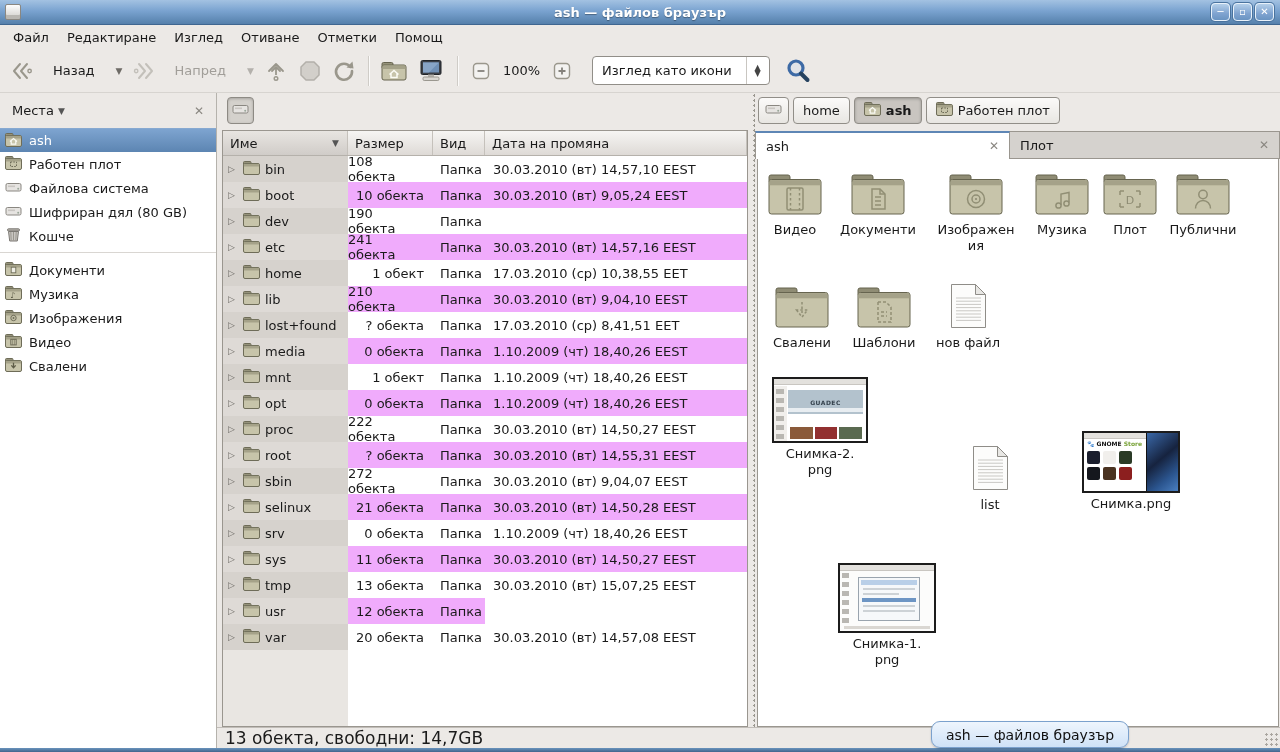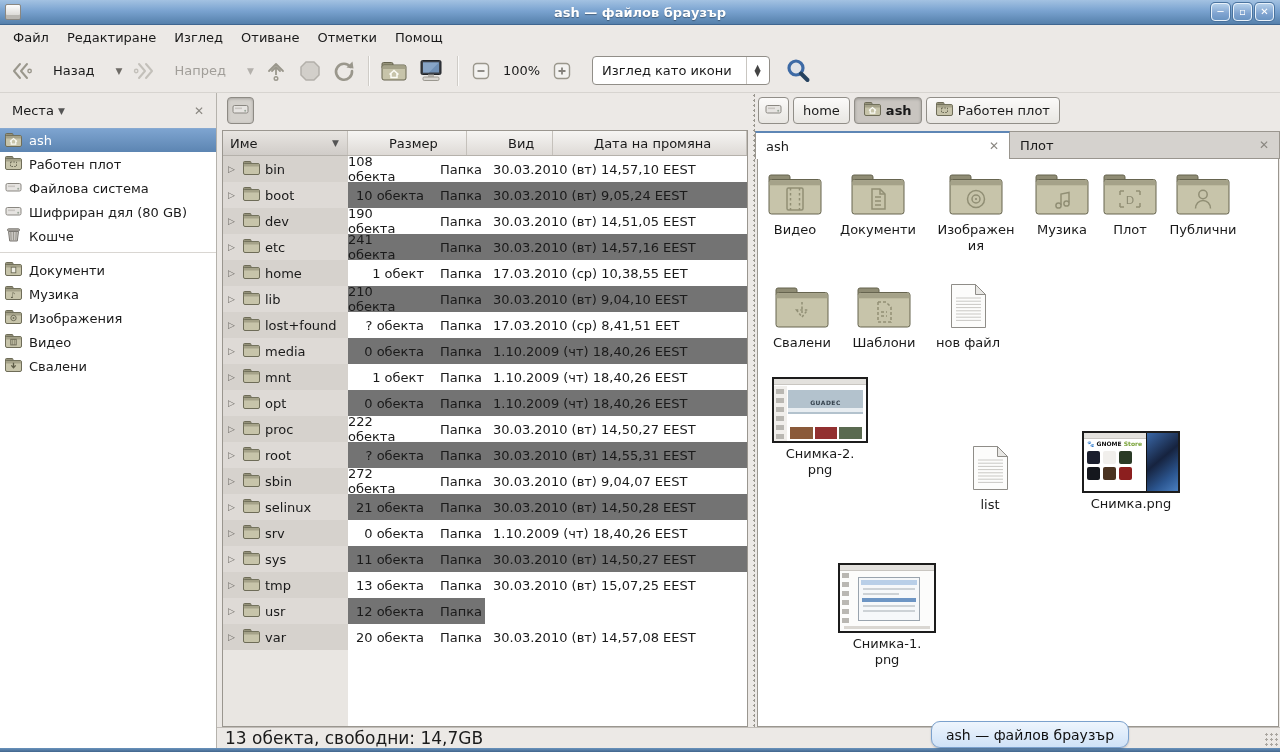--- a/index.html
+++ b/index.html
@@ -63,31 +63,31 @@
   .splitter { position:absolute; top:0; bottom:0; width:5px; }
   .splitter.dots { background-image:radial-gradient(circle, #9a978f 1px, transparent 1.2px); background-size:5px 5px; background-position:2px 50%; background-repeat:repeat-y; }
   
   .mid-pane { position:absolute; left:222px; width:528px; top:0; bottom:0; }
   .mini-locbar { height:34px; display:flex; align-items:center; padding-left:5px; }
   .mini-loc-btn { width:27px; height:27px; border:1px solid #8d8a84; border-radius:4px;
     background:#d4d1cc; box-shadow:inset 0 1px 3px rgba(0,0,0,.22); display:flex; align-items:center; justify-content:center; }
   .tree { position:absolute; top:37px; left:0; right:2px; bottom:21px; background:#fff; border:1px solid #9a968f; overflow:hidden; }
   .tree-colstrip { position:absolute; top:0; bottom:0; left:0; width:125px; background:#e9e6e2; }
   .tree-header { position:relative; height:25px; display:flex; border-bottom:1px solid #b5b1ab;
-    background:linear-gradient(#f6f5f3,#dedad6);gap:34px; }
+    background:linear-gradient(#f6f5f3,#dedad6); }
   .th { border-right:1px solid #c5c1bb; display:flex; align-items:center; padding-left:7px; }
   .th.sorted { background:linear-gradient(#e8e5e1,#d0ccc8); }
   .th .sort-arrow { margin-left:auto; margin-right:8px; font-size:9px; color:#555; }
   .tree-rows { position:relative; }
   .tr { display:flex; height:26px; align-items:center; }
   .td-name { width:125px; height:26px; display:flex; align-items:center; gap:5px; padding-left:5px; }
   .tr.odd  .td-name { background:#d6d2cd; }
   .tr.even .td-name { background:#dedad6; }
   .tr.odd  .td-rest { background:#ffffff; }
-  .tr.even .td-rest { background:#737373; }
+  .tr.even .td-rest { background:#f0abfc; }
   .td-rest { height:26px; display:flex; align-items:center; }
   .td-size { width:85px; justify-content:flex-end; padding-right:9px; }
   .td-type { width:52px; padding-left:7px; }
   .td-date { flex:1; padding-left:8px; }
   .expander { font-size:9px; color:#6e6b66; width:10px; }
   
   .statusbar { position:absolute; left:217px; right:0; bottom:0; height:21px; background:#ece9e6;
     border-top:1px solid #c1bdb8; display:flex; align-items:center; padding-left:8px; font-size:17px; }
   .resize-grip { position:absolute; right:2px; bottom:2px; width:14px; height:14px;
     background-image:radial-gradient(circle, #a9a59f 1.1px, transparent 1.3px); background-size:5px 5px; }
@@ -439,21 +439,20 @@
                 <span class="expander">▷</span>
                 <span><svg width="17" height="15" viewBox="0 0 17 15">
                     <rect x="0.5" y="1.5" width="7.5" height="4" rx="1" fill="#96937b" stroke="#6e6c58"></rect>
                     <rect x="0.5" y="3.5" width="16" height="11" rx="1.5" fill="#c7c4aa" stroke="#6e6c58"></rect>
                     <rect x="0.9" y="3.9" width="15.2" height="2.6" fill="#a5a289"></rect>
                   </svg></span>
                 <span>dev</span>
               </div>
               <div class="td-rest td-size">190 обекта</div>
               <div class="td-rest td-type">Папка</div>
-              <div class="td-rest td-date">30.03.2010 (вт) 14,51,05 EEST</div>
             </div>
             <div class="tr even">
               <div class="td-name">
                 <span class="expander">▷</span>
                 <span><svg width="17" height="15" viewBox="0 0 17 15">
                     <rect x="0.5" y="1.5" width="7.5" height="4" rx="1" fill="#96937b" stroke="#6e6c58"></rect>
                     <rect x="0.5" y="3.5" width="16" height="11" rx="1.5" fill="#c7c4aa" stroke="#6e6c58"></rect>
                     <rect x="0.9" y="3.9" width="15.2" height="2.6" fill="#a5a289"></rect>
                   </svg></span>
                 <span>etc</span>

